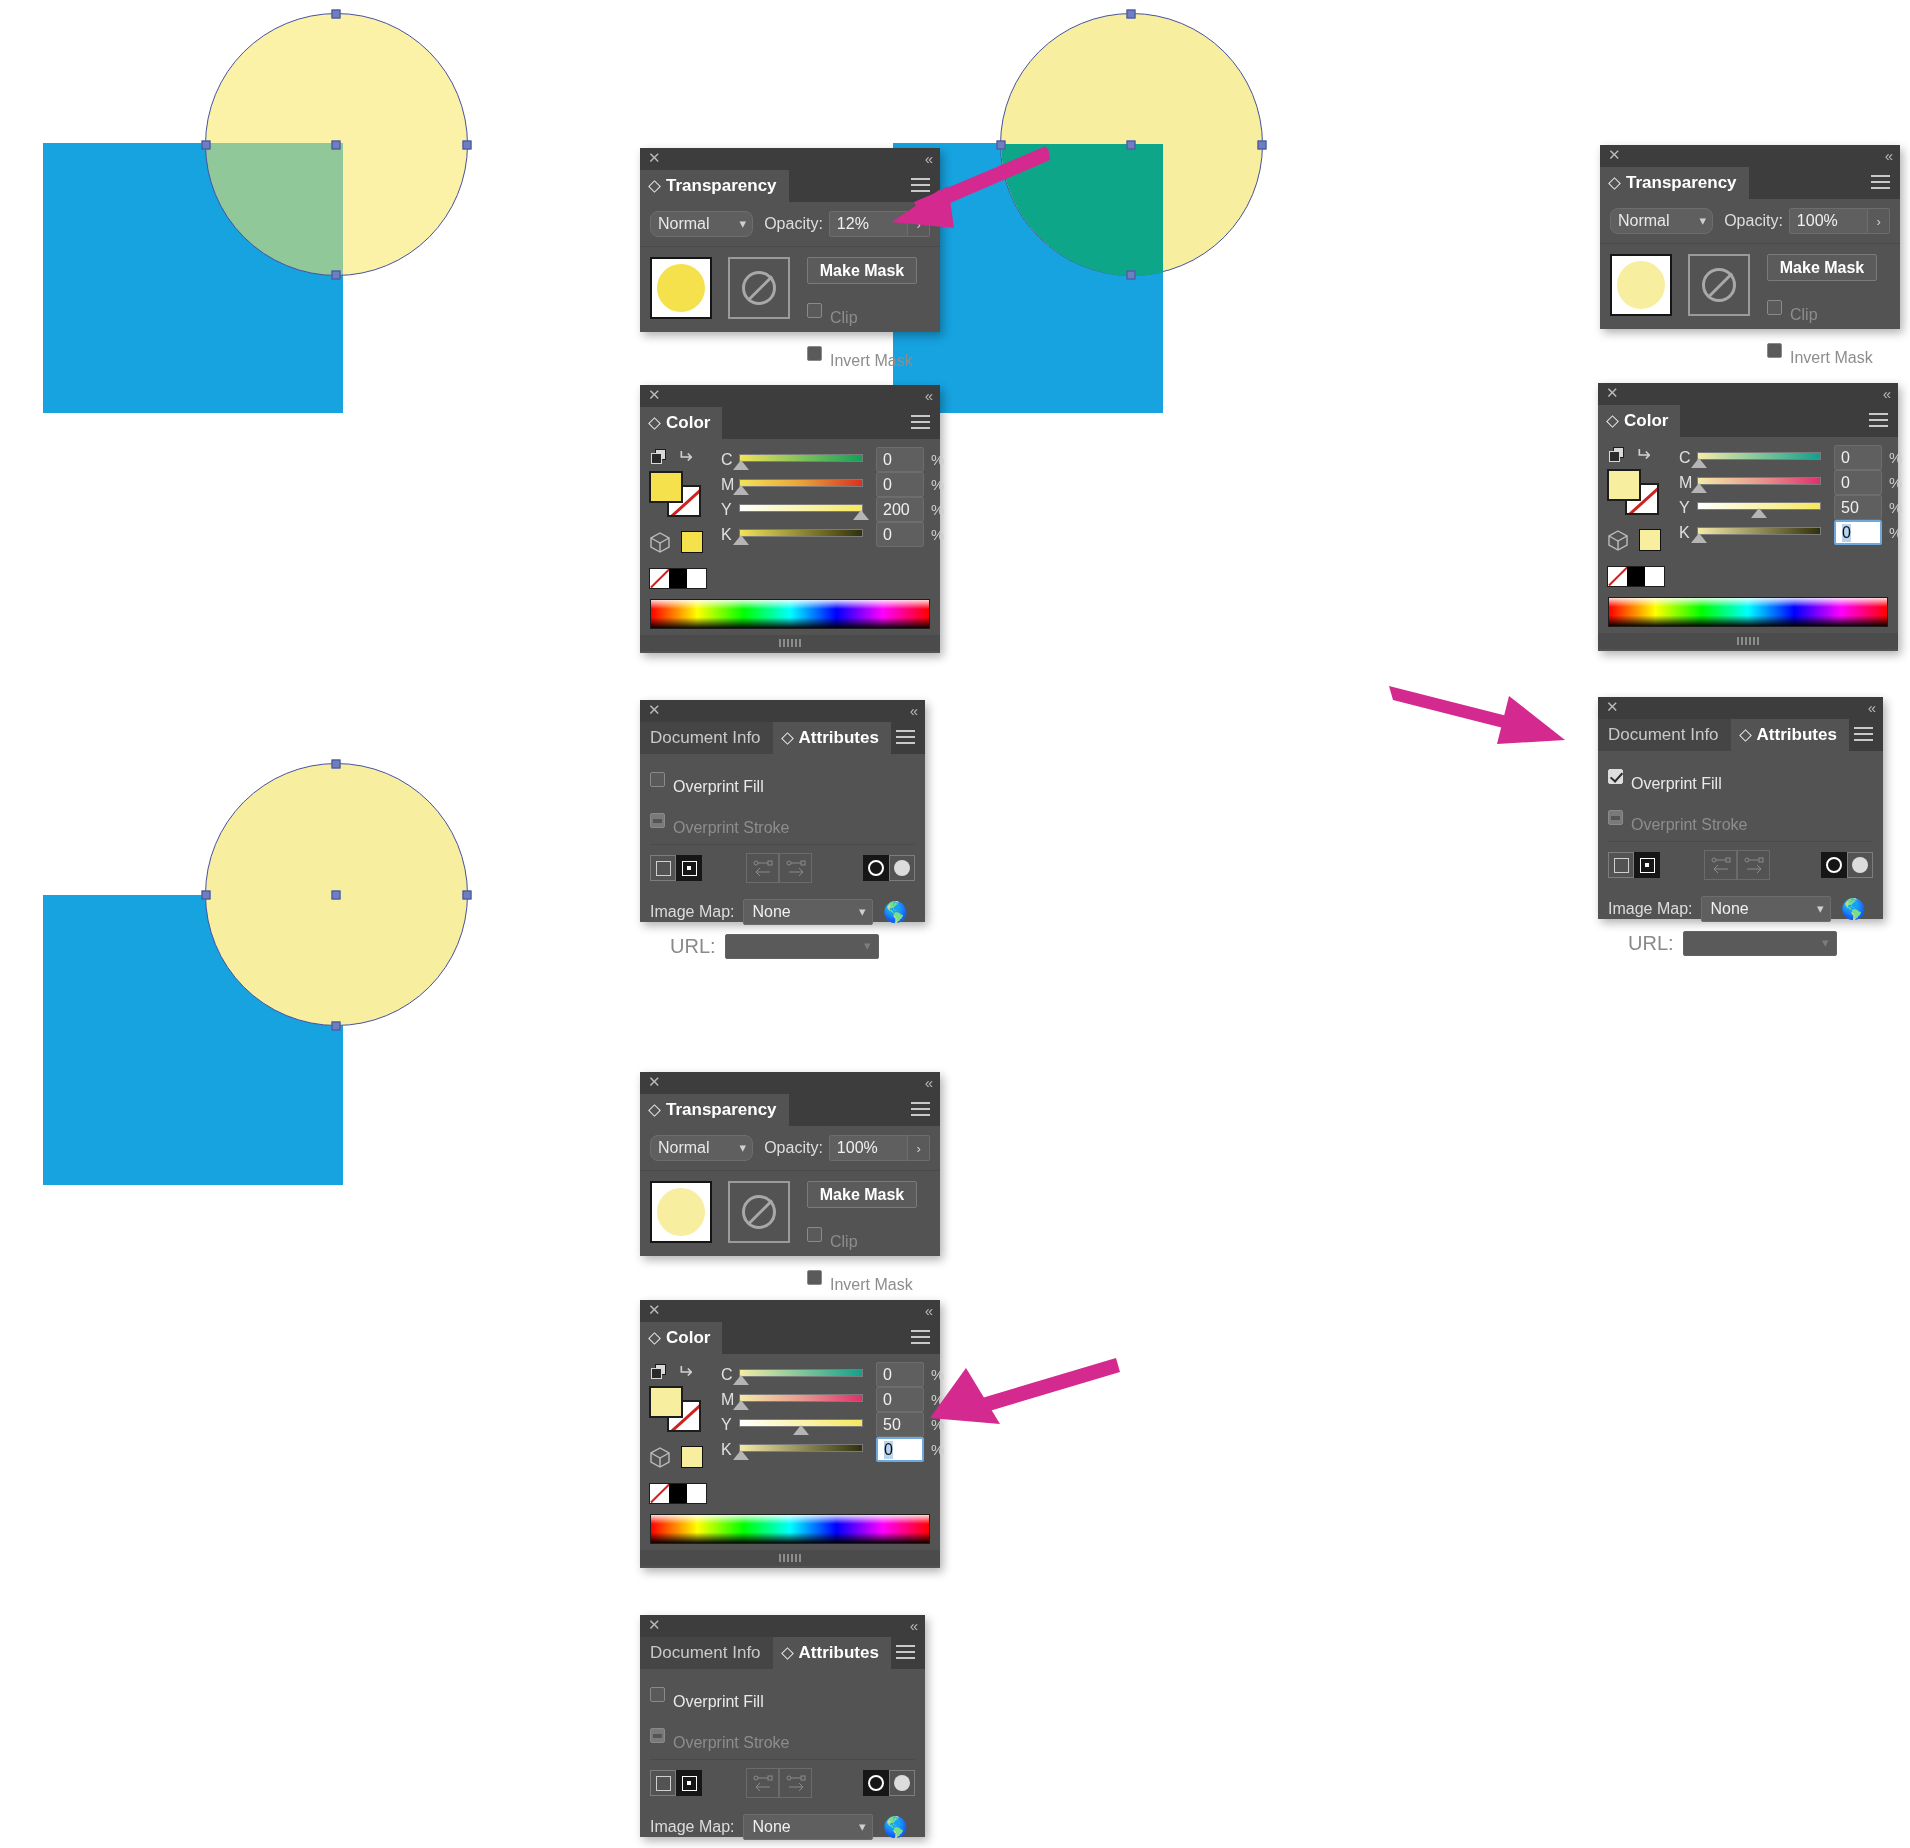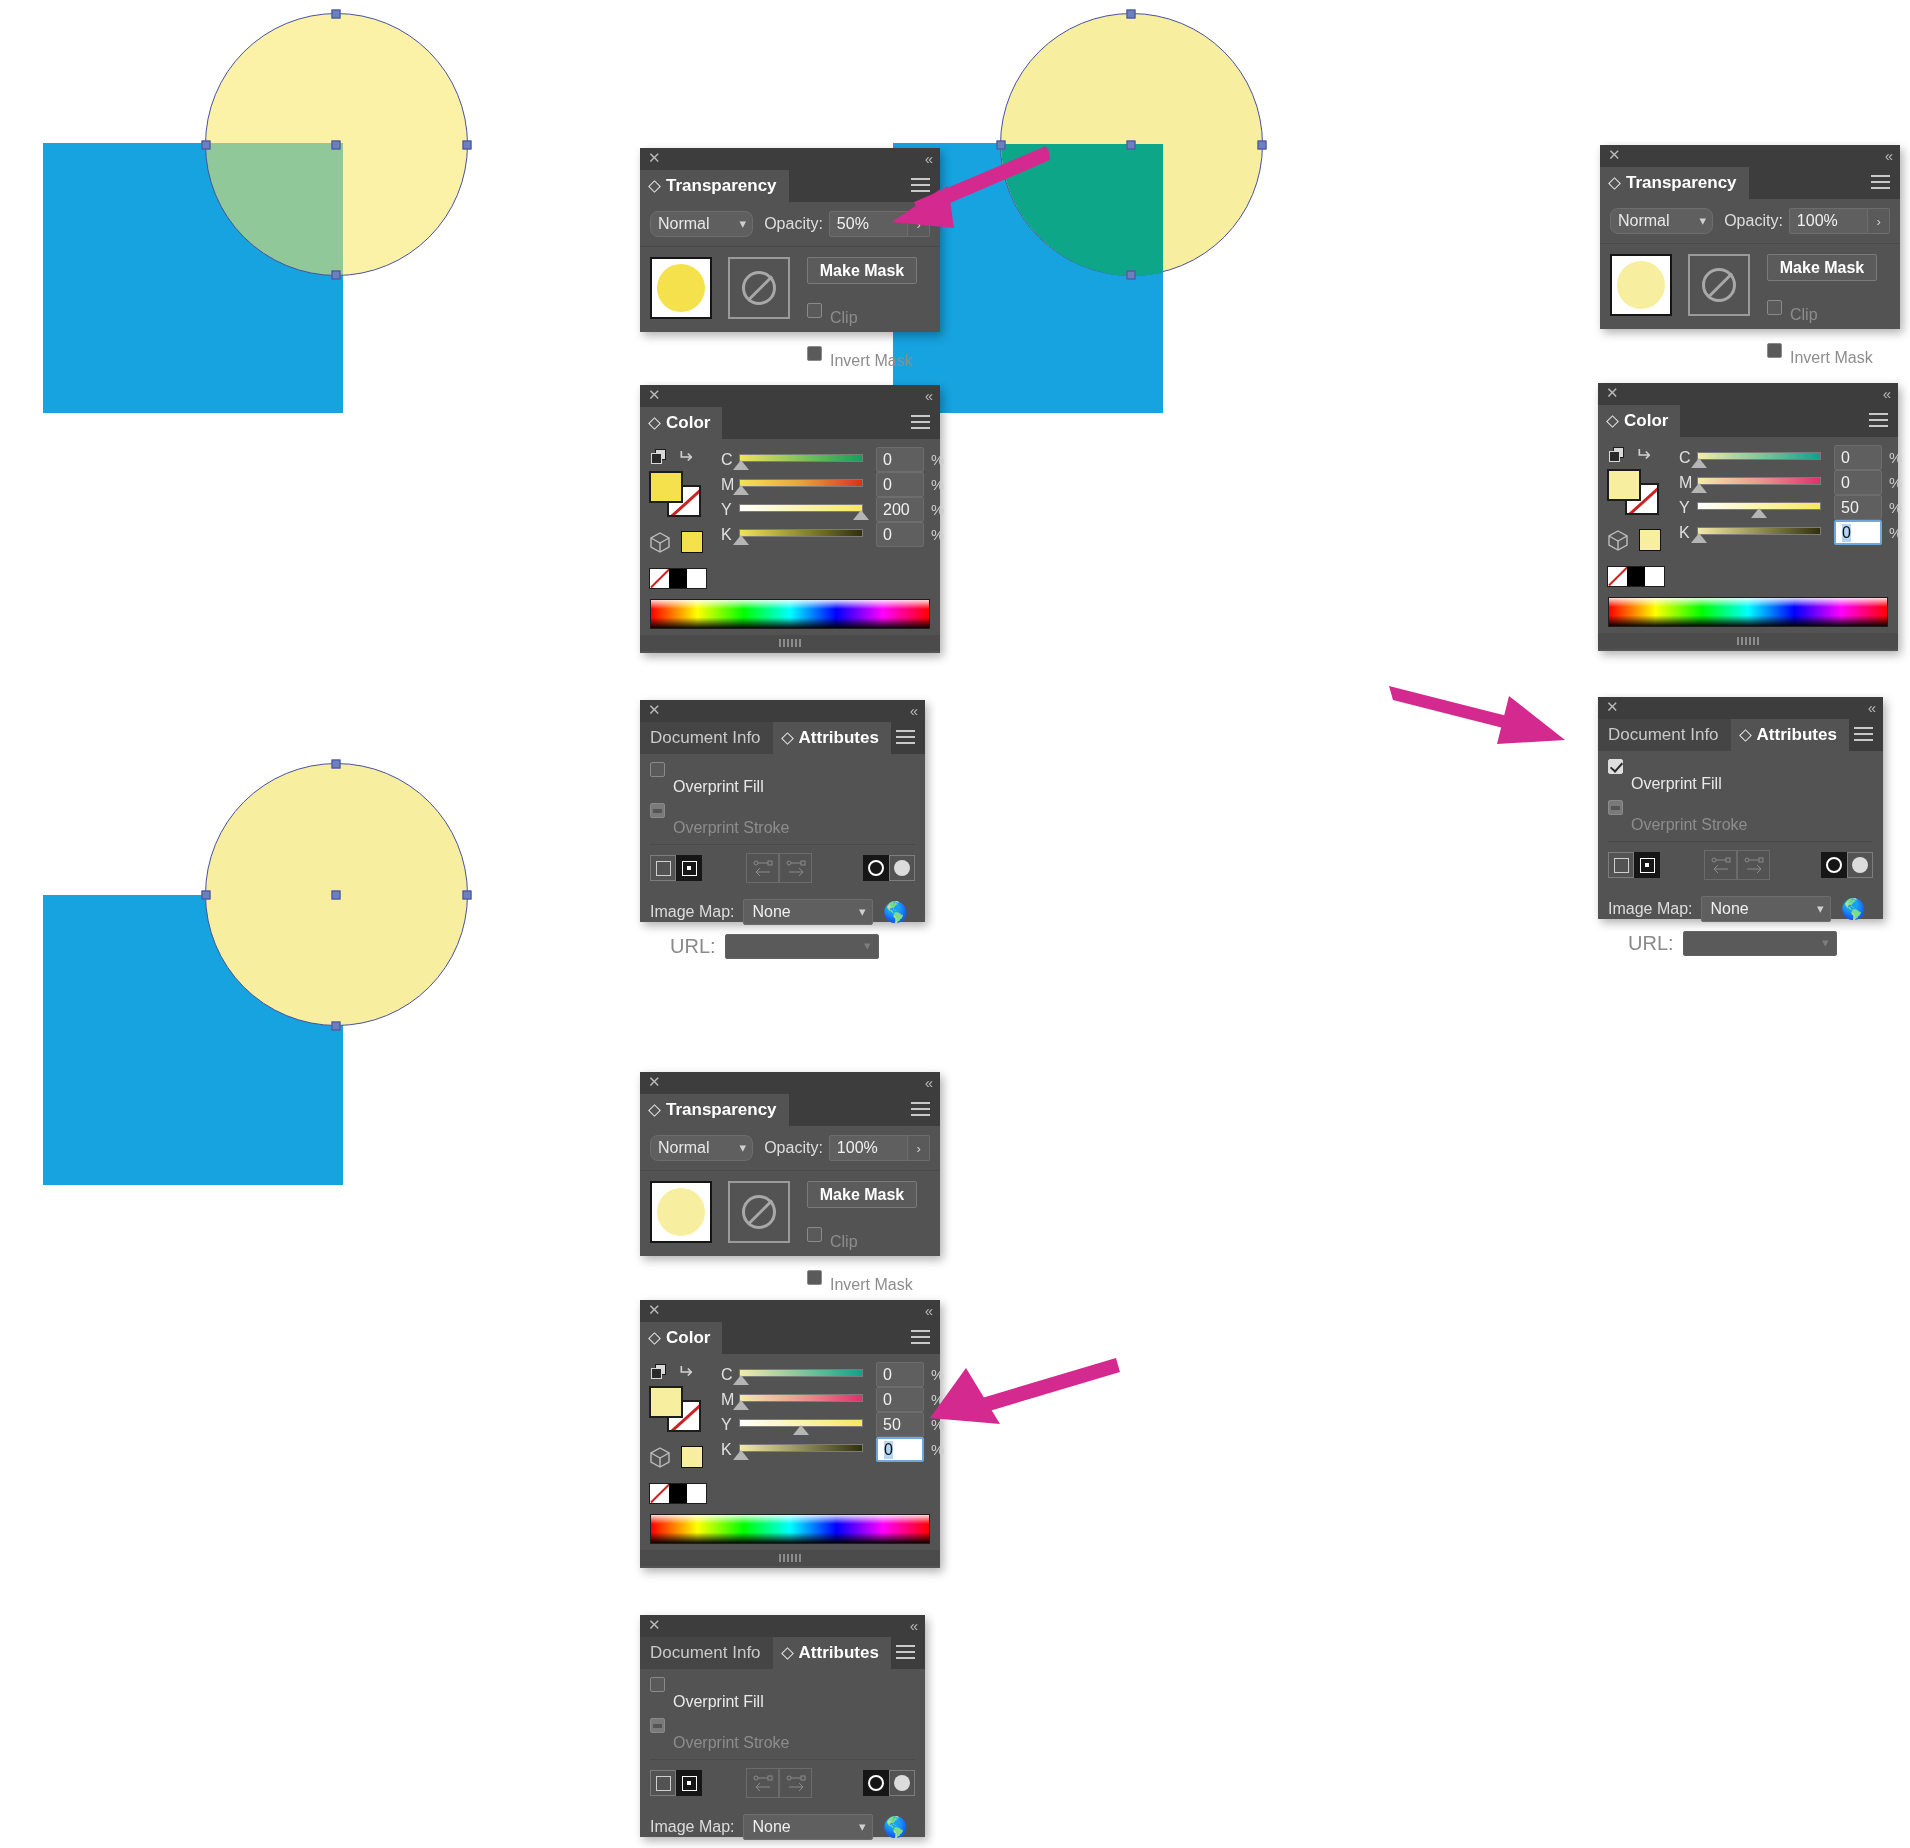--- a/index.html
+++ b/index.html
@@ -251,21 +251,21 @@
       linear-gradient(to right,#ff0000,#ffff00,#00ff00,#00ffff,#0000ff,#ff00ff,#ff0000);
   }
   .grip {
     height:16px; display:flex; align-items:center; justify-content:center;
     background:#4b4b4b; margin-top:6px;
   }
   .grip i { width:2px;height:8px;background:#8c8c8c;margin:0 1px;display:block;}
 
   
   .at-body { padding:8px 10px 10px 10px; }
-  .at-chk-row { display:flex; align-items:flex-start; margin-bottom:7px; }
+  .at-chk-row { display:flex; align-items:center; margin-bottom:7px; }
   .at-sep { height:1px; background:#4a4a4a; margin:4px 0 8px 0; }
   .at-icons { display:flex; align-items:center; }
   .at-btn {
     width:26px;height:26px;
     border:1px solid #7d7d7d;
     display:flex;align-items:center;justify-content:center;
     flex:none;
   }
   .at-btn.sel { background:#161616; border-color:#161616; }
   .at-grp { display:flex; }
@@ -352,21 +352,21 @@
       </div>
   </div>
   <div class="panel-body">
     <div class="tp-row1">
       <div class="blend-select">
         <span>Normal</span>
         <span class="chev">▾</span>
       </div>
       <span class="op-label">Opacity:</span>
       <div class="op-field">
-        <span>50%</span>
+        <span>12%</span>
       </div>
       <div class="op-stepper">›</div>
     </div>
     <div class="tp-sep"></div>
     <div class="tp-row2">
       <div class="thumb-box">
         <div class="thumb-circle" style="background:#f5e14b;"></div>
       </div>
       <div class="mask-box">
         <div class="noicon"></div>

